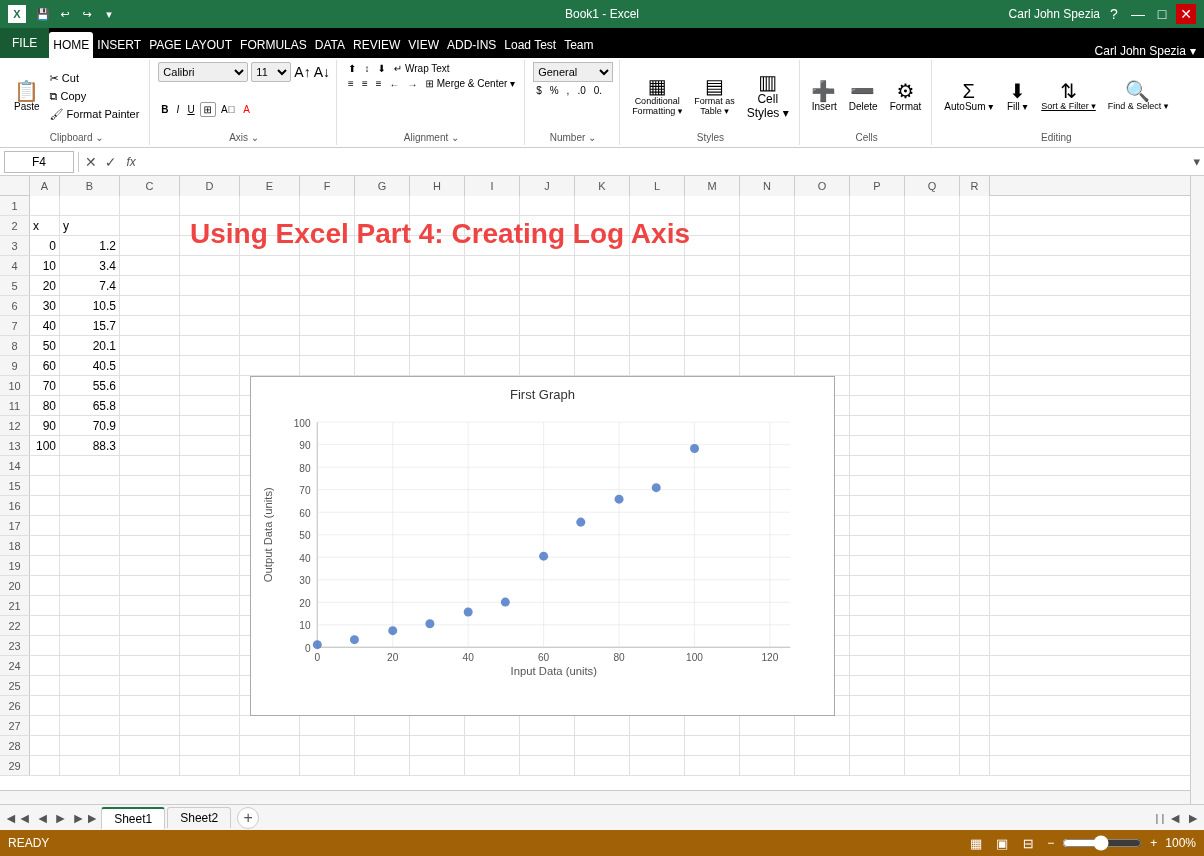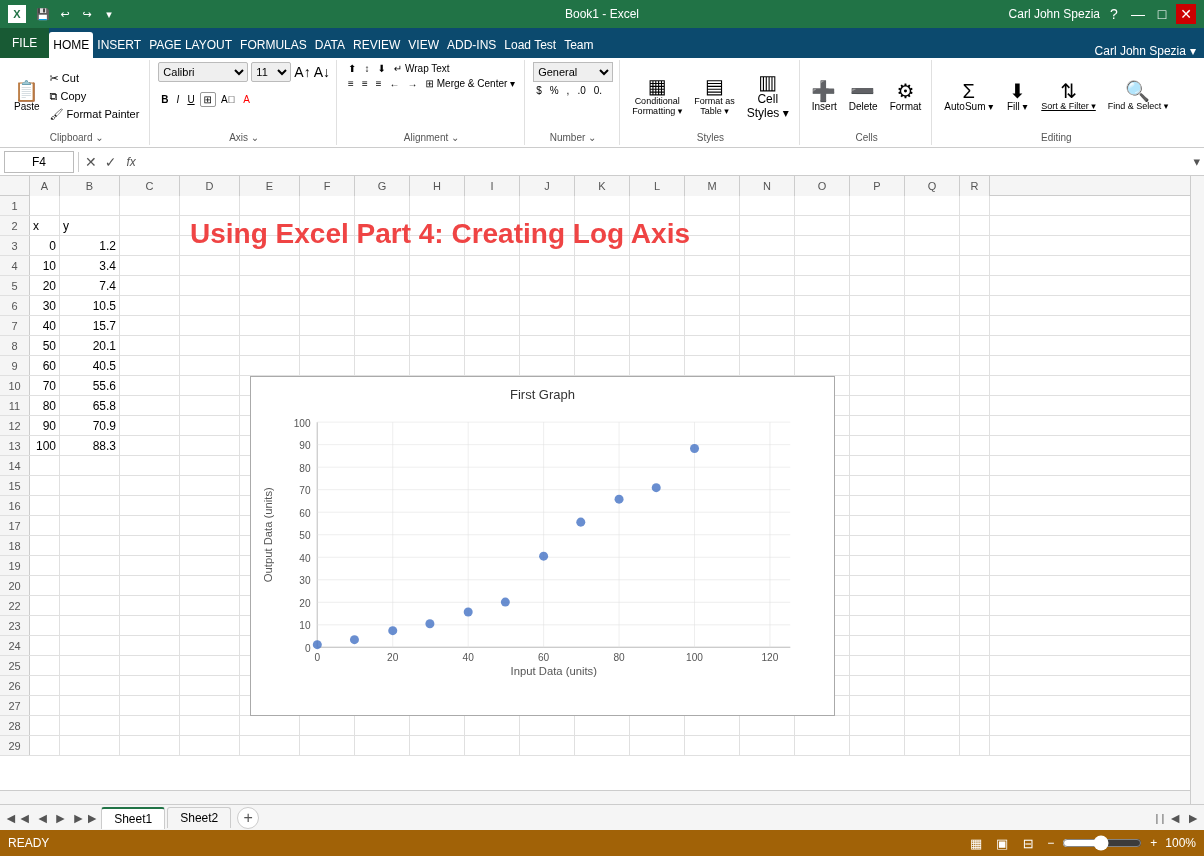--- a/index.html
+++ b/index.html
@@ -304,21 +304,21 @@
     }
     .zoom-slider { width: 80px; accent-color: #fff; }
     .zoom-level { font-size: 12px; }
 
     
     .scroll-right { position: absolute; right: 0; top: 0; width: 14px; height: 100%; background: #f5f5f5; border-left: 1px solid #ccc; }
     .scroll-bottom { position: absolute; bottom: 0; left: 0; right: 14px; height: 14px; background: #f5f5f5; border-top: 1px solid #ccc; }
 
     .ribbon-tabs-row {
       display: flex;
-      background: #0c4a6e;
+      background: #000000;
       height: 30px;
       align-items: flex-end;
     }
 
     
     .cw-rn { width: 30px; min-width: 30px; }
     .cw-a { width: 30px; min-width: 30px; }
     .cw-b { width: 60px; min-width: 60px; }
     .cw-c { width: 60px; min-width: 60px; }
     .cw-d { width: 60px; min-width: 60px; }
@@ -400,21 +400,21 @@
       <div class="rb-col">
         <div class="rb-btn-sm">✂ Cut</div>
         <div class="rb-btn-sm">⧉ Copy</div>
         <div class="rb-btn-sm">🖌 Format Painter</div>
       </div>
     </div>
     <div class="ribbon-group-label">Clipboard ⌄</div>
   </div>
 
   <div class="ribbon-group" style="min-width:140px;">
-    <div class="ribbon-group-content" style="flex-direction:column;align-items:flex-start;gap:10px;">
+    <div class="ribbon-group-content" style="flex-direction:column;align-items:flex-start;gap:20px;">
       <div style="display:flex;gap:3px;align-items:center;">
         <select class="font-select">
           <option>Calibri</option>
         </select>
         <select class="font-size-select">
           <option>11</option>
         </select>
         <span style="cursor:pointer;font-size:14px;">A↑</span>
         <span style="cursor:pointer;font-size:14px;">A↓</span>
       </div>
@@ -976,20 +976,41 @@
         <div class="cell cw-k"></div>
         <div class="cell cw-l"></div>
         <div class="cell cw-m"></div>
         <div class="cell cw-n"></div>
         <div class="cell cw-o"></div>
         <div class="cell cw-p"></div>
         <div class="cell cw-q"></div>
         <div class="cell cw-r"></div>
       </div>
       <div class="grid-row">
+        <div class="row-num cw-rn">21</div>
+        <div class="cell cw-a"></div>
+        <div class="cell cw-b"></div>
+        <div class="cell cw-c"></div>
+        <div class="cell cw-d"></div>
+        <div class="cell cw-e"></div>
+        <div class="cell cw-f"></div>
+        <div class="cell cw-g"></div>
+        <div class="cell cw-h"></div>
+        <div class="cell cw-i"></div>
+        <div class="cell cw-j"></div>
+        <div class="cell cw-k"></div>
+        <div class="cell cw-l"></div>
+        <div class="cell cw-m"></div>
+        <div class="cell cw-n"></div>
+        <div class="cell cw-o"></div>
+        <div class="cell cw-p"></div>
+        <div class="cell cw-q"></div>
+        <div class="cell cw-r"></div>
+      </div>
+      <div class="grid-row">
         <div class="row-num cw-rn">22</div>
         <div class="cell cw-a"></div>
         <div class="cell cw-b"></div>
         <div class="cell cw-c"></div>
         <div class="cell cw-d"></div>
         <div class="cell cw-e"></div>
         <div class="cell cw-f"></div>
         <div class="cell cw-g"></div>
         <div class="cell cw-h"></div>
         <div class="cell cw-i"></div>

